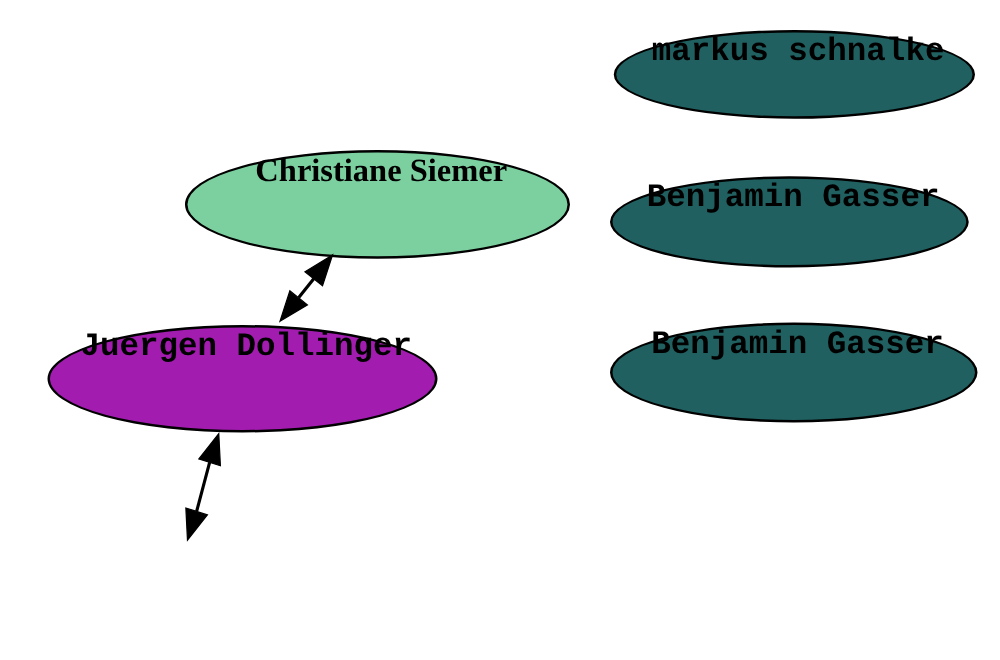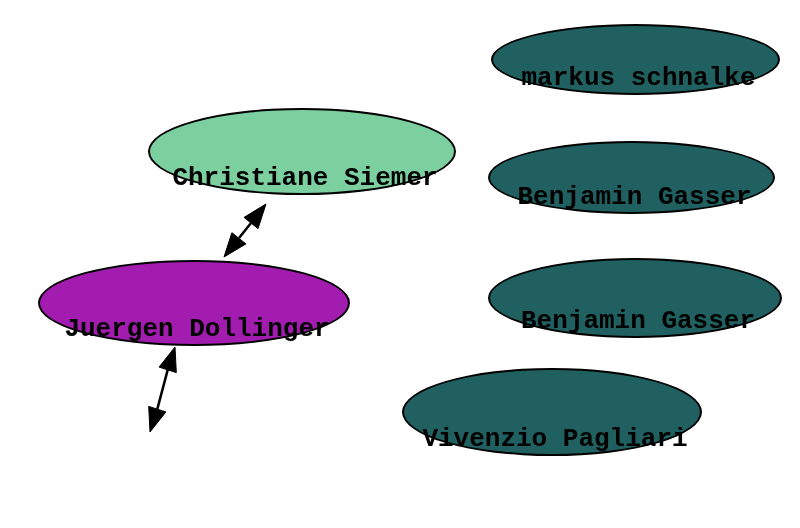--- a/index.html
+++ b/index.html
@@ -14,37 +14,37 @@
     background: #ffffff;
     overflow: hidden;
     font-family: "Liberation Mono", "DejaVu Sans Mono", monospace;
   }
   .node {
     position: absolute;
     border: 2px solid #000000;
     border-radius: 50%;
     box-sizing: border-box;
     display: flex;
-    align-items: flex-end;
+    align-items: flex-start;
     justify-content: center;
   }
   .node .label {
     font-size: 26px;
     font-weight: bold;
     color: #000000;
     white-space: nowrap;
     letter-spacing: 0px;
     transform: translateX(3px);
   }
   .node.green { background: #7cd0a0; }
   .node.pink  { background: #a21caf; }
   .node.teal  { background: #206060; }
 
   
-  .n-christiane { left: 148px; top: 108px; width: 308px; height: 87px; }
+  .n-christiane { left: 148px; top: 120px; width: 308px; height: 87px; font-family: Liberation Serif, serif; }
   .n-juergen    { left:  38px; top: 260px; width: 312px; height: 86px; }
   .n-willi      { left:  20px; top: 434px; width: 229px; height: 84px; }
   .n-markus     { left: 491px; top:  24px; width: 289px; height: 71px; }
   .n-benjamin1  { left: 488px; top: 141px; width: 287px; height: 73px; }
   .n-benjamin2  { left: 488px; top: 258px; width: 294px; height: 80px; }
   .n-vivenzio   { left: 402px; top: 368px; width: 300px; height: 88px; }
 
   .edges {
     position: absolute;
     left: 0;
@@ -75,23 +75,20 @@
   </div>
 
   <div class="node teal n-benjamin1">
     <span class="label">Benjamin Gasser</span>
   </div>
 
   <div class="node teal n-benjamin2">
     <span class="label">Benjamin Gasser</span>
   </div>
 
-  <div class="node teal n-vivenzio">
-    <span class="label">Vivenzio Pagliari</span>
-  </div>
 
   <svg class="edges" viewBox="0 0 800 528" xmlns="http://www.w3.org/2000/svg">
 
     <g>
       <line x1="251" y1="223" x2="239" y2="238"></line>
       <polygon points="266,204 258.0,228.6 244.0,217.4"></polygon>
       <polygon points="224,257 245.9,243.9 231.9,232.7"></polygon>
     </g>
 
     <g>

